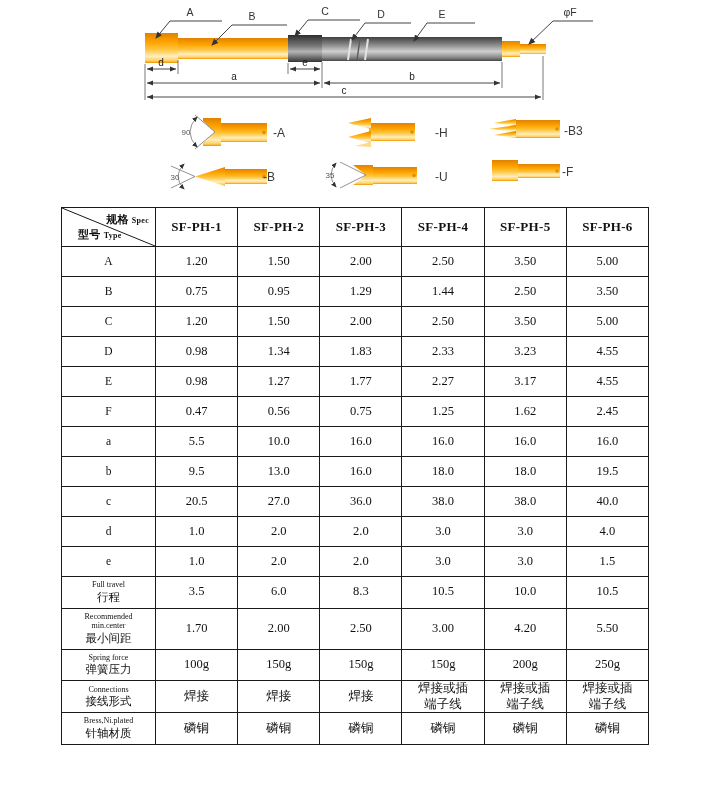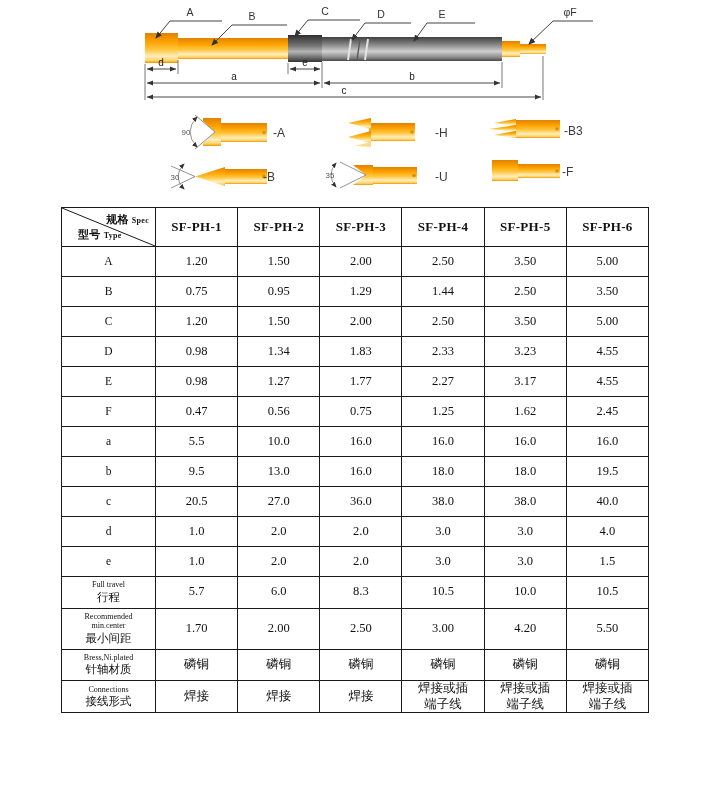--- a/index.html
+++ b/index.html
@@ -355,21 +355,21 @@
           <td class="val">3.0</td>
           <td class="val">3.0</td>
           <td class="val">1.5</td>
         </tr>
 
         <tr>
           <td class="lab">
             <div class="lab-small">Full  travel</div>
             <div class="lab-main">行程</div>
           </td>
-          <td class="val">5.7</td>
+          <td class="val">3.5</td>
           <td class="val">6.0</td>
           <td class="val">8.3</td>
           <td class="val">10.5</td>
           <td class="val">10.0</td>
           <td class="val">10.5</td>
         </tr>
 
 
         <tr>
           <td class="lab">
@@ -378,45 +378,57 @@
             <div class="lab-main">最小间距</div>
           </td>
           <td class="val">1.70</td>
           <td class="val">2.00</td>
           <td class="val">2.50</td>
           <td class="val">3.00</td>
           <td class="val">4.20</td>
           <td class="val">5.50</td>
         </tr>
 
-
-        <tr>
-          <td class="lab">
-            <div class="lab-small">Bress,Ni.plated</div>
-            <div class="lab-main">针轴材质</div>
-          </td>
-          <td class="val">磷铜</td>
-          <td class="val">磷铜</td>
-          <td class="val">磷铜</td>
-          <td class="val">磷铜</td>
-          <td class="val">磷铜</td>
-          <td class="val">磷铜</td>
+        <tr>
+          <td class="lab">
+            <div class="lab-small">Spring force</div>
+            <div class="lab-main">弹簧压力</div>
+          </td>
+          <td class="val">100g</td>
+          <td class="val">150g</td>
+          <td class="val">150g</td>
+          <td class="val">150g</td>
+          <td class="val">200g</td>
+          <td class="val">250g</td>
         </tr>
 
         <tr>
           <td class="lab">
             <div class="lab-small">Connections</div>
             <div class="lab-main">接线形式</div>
           </td>
           <td class="val">焊接</td>
           <td class="val">焊接</td>
           <td class="val">焊接</td>
           <td class="val">焊接或插
 端子线</td>
           <td class="val">焊接或插
 端子线</td>
           <td class="val">焊接或插
 端子线</td>
         </tr>
+
+        <tr>
+          <td class="lab">
+            <div class="lab-small">Bress,Ni.plated</div>
+            <div class="lab-main">针轴材质</div>
+          </td>
+          <td class="val">磷铜</td>
+          <td class="val">磷铜</td>
+          <td class="val">磷铜</td>
+          <td class="val">磷铜</td>
+          <td class="val">磷铜</td>
+          <td class="val">磷铜</td>
+        </tr>
       </tbody>
   </table>
 
 </div>
 
 </body></html>

